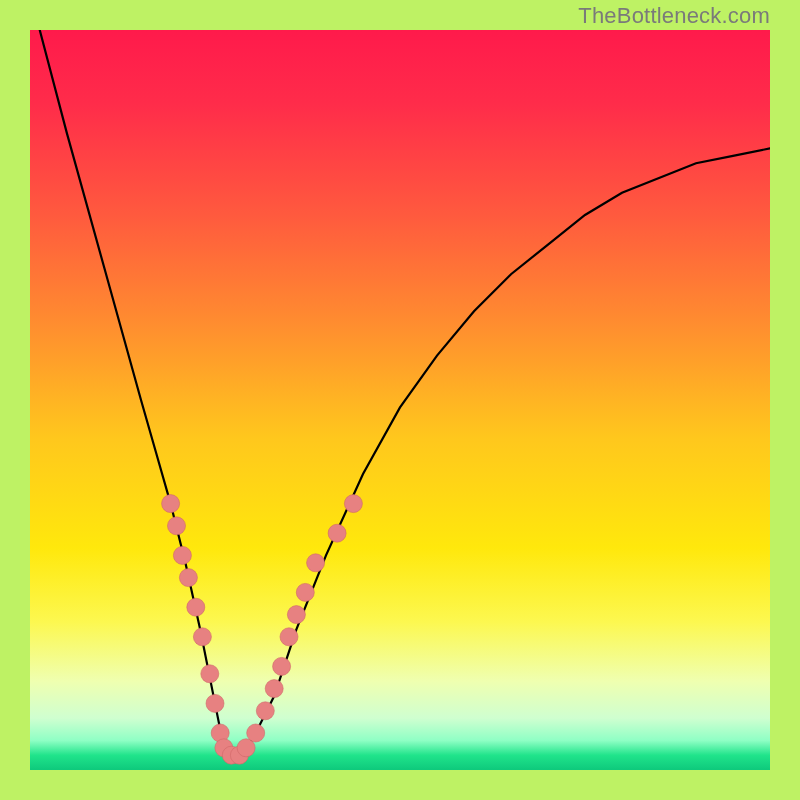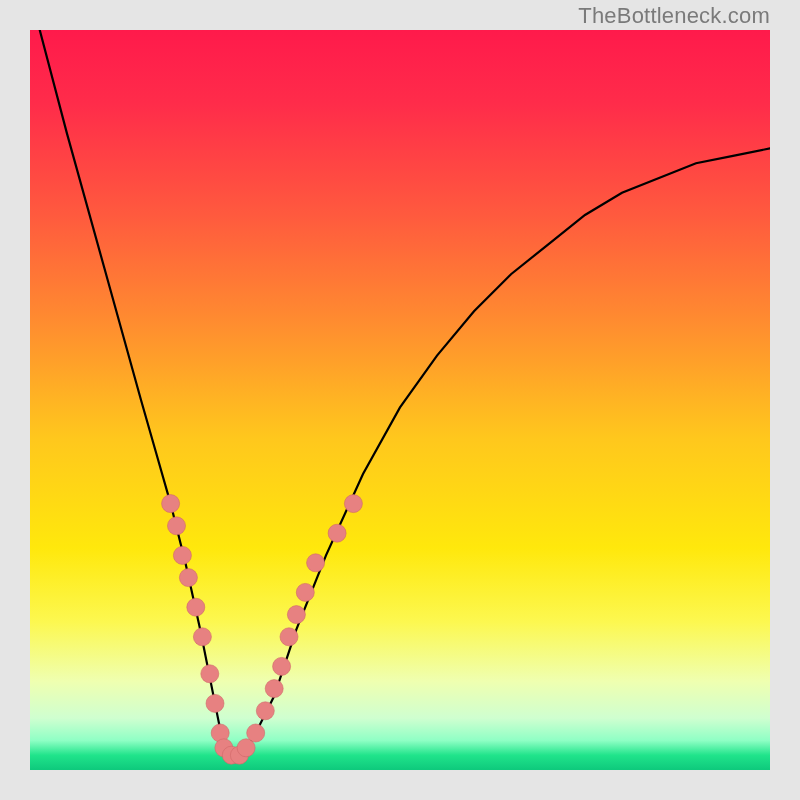--- a/index.html
+++ b/index.html
@@ -10,21 +10,21 @@
     overflow: hidden;
     background: #000;
     font-family: Arial, Helvetica, sans-serif;
   }
   .frame {
     position: absolute;
     left: 0;
     top: 0;
     width: 800px;
     height: 800px;
-    background: #e5e5e5;
+    background: #bef264;
   }
   .plot {
     position: absolute;
     left: 30px;
     top: 30px;
     width: 740px;
     height: 740px;
     overflow: hidden;
   }
   .gradient {

